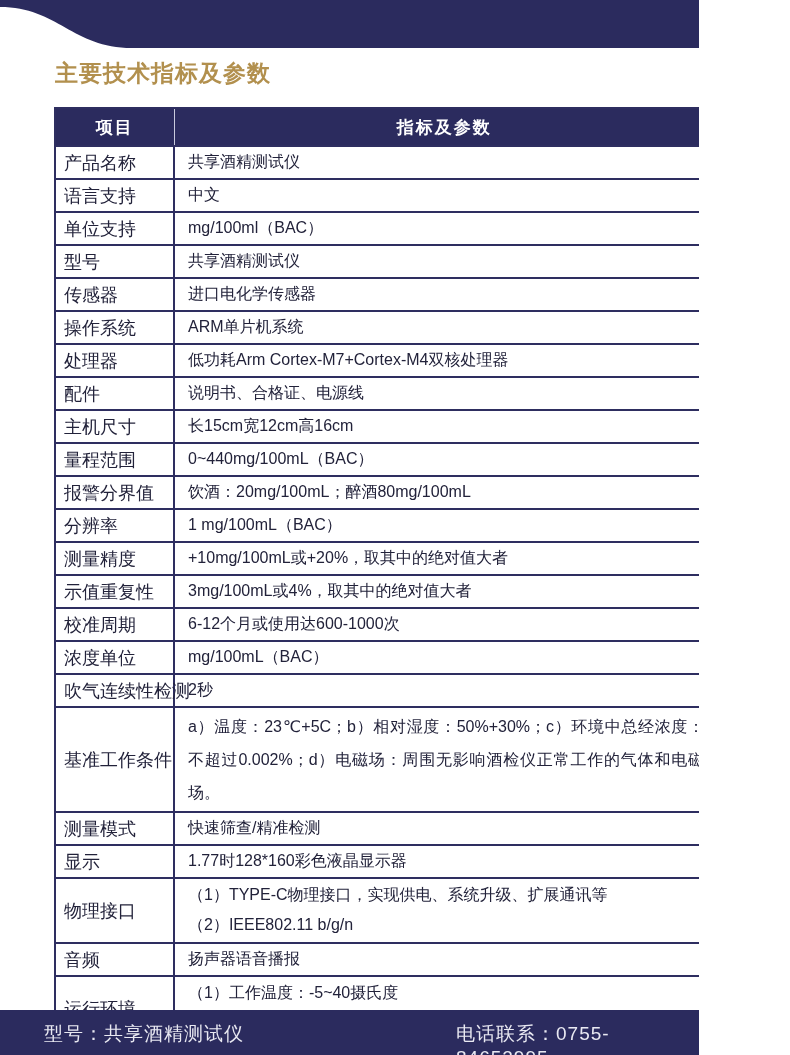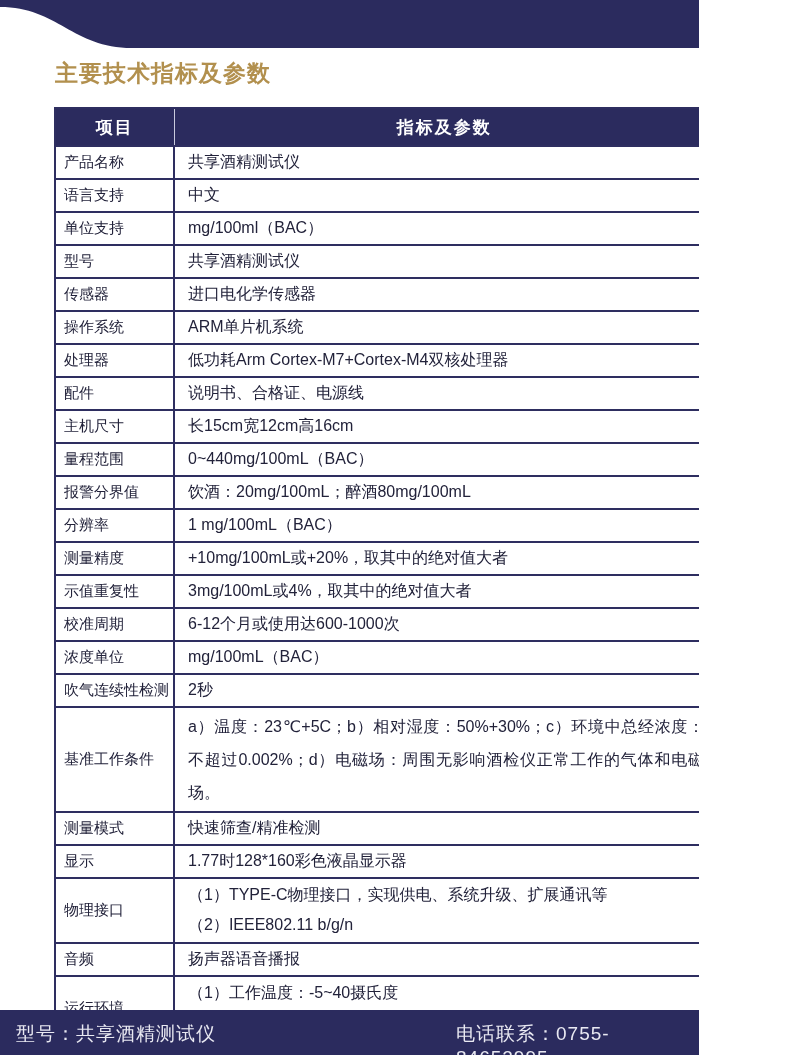--- a/index.html
+++ b/index.html
@@ -24,31 +24,31 @@
     color:var(--gold);letter-spacing:1px;}
 
   
   .spec-table{position:absolute;top:107px;left:54px;width:662px;border-collapse:collapse;
     table-layout:fixed;color:var(--text);}
   .spec-table th,.spec-table td{border:2px solid var(--border);}
   .spec-table thead th{background:var(--navy);color:#fff;font-size:17px;font-weight:bold;
     height:38px;text-align:center;letter-spacing:2px;}
   th.h-item{width:119px;border-right:1px solid #c9cadd;margin-top:26px;}
   th.h-spec{border-left:1px solid #c9cadd;}
-  td.c-label{font-size:15px;padding:0 3px 0 8px;height:28px;vertical-align:middle;
+  td.c-label{font-size:18px;padding:0 3px 0 8px;height:28px;vertical-align:middle;
     white-space:nowrap;}
   td.c-value{font-size:16px;padding:1px 10px 2px 13px;vertical-align:middle;}
   .value-line{line-height:28px;white-space:nowrap;}
   td.c-value.wrap{padding-top:2px;padding-bottom:2px;}
   td.c-value.wrap .value-line{white-space:normal;line-height:33px;text-align:justify;}
   td.c-value.multi .value-line{line-height:30px;}
 
   
   .banner-footer{position:absolute;bottom:0;left:0;width:790px;height:48px;}
-  .footer-model{position:absolute;left:16px;top:1021px;font-size:19px;color:var(--footer_text);
+  .footer-model{position:absolute;left:44px;top:1021px;font-size:19px;color:var(--footer_text);
     letter-spacing:1px;}
   .footer-phone{position:absolute;left:420px;top:1021px;font-size:19px;color:var(--footer_text);
     letter-spacing:1px;margin-left:36px;}
 </style>
 </head>
 <body>
 
 <div class="page">
 
   <svg class="banner-top" viewBox="0 0 790 50" preserveAspectRatio="none" aria-hidden="true">

